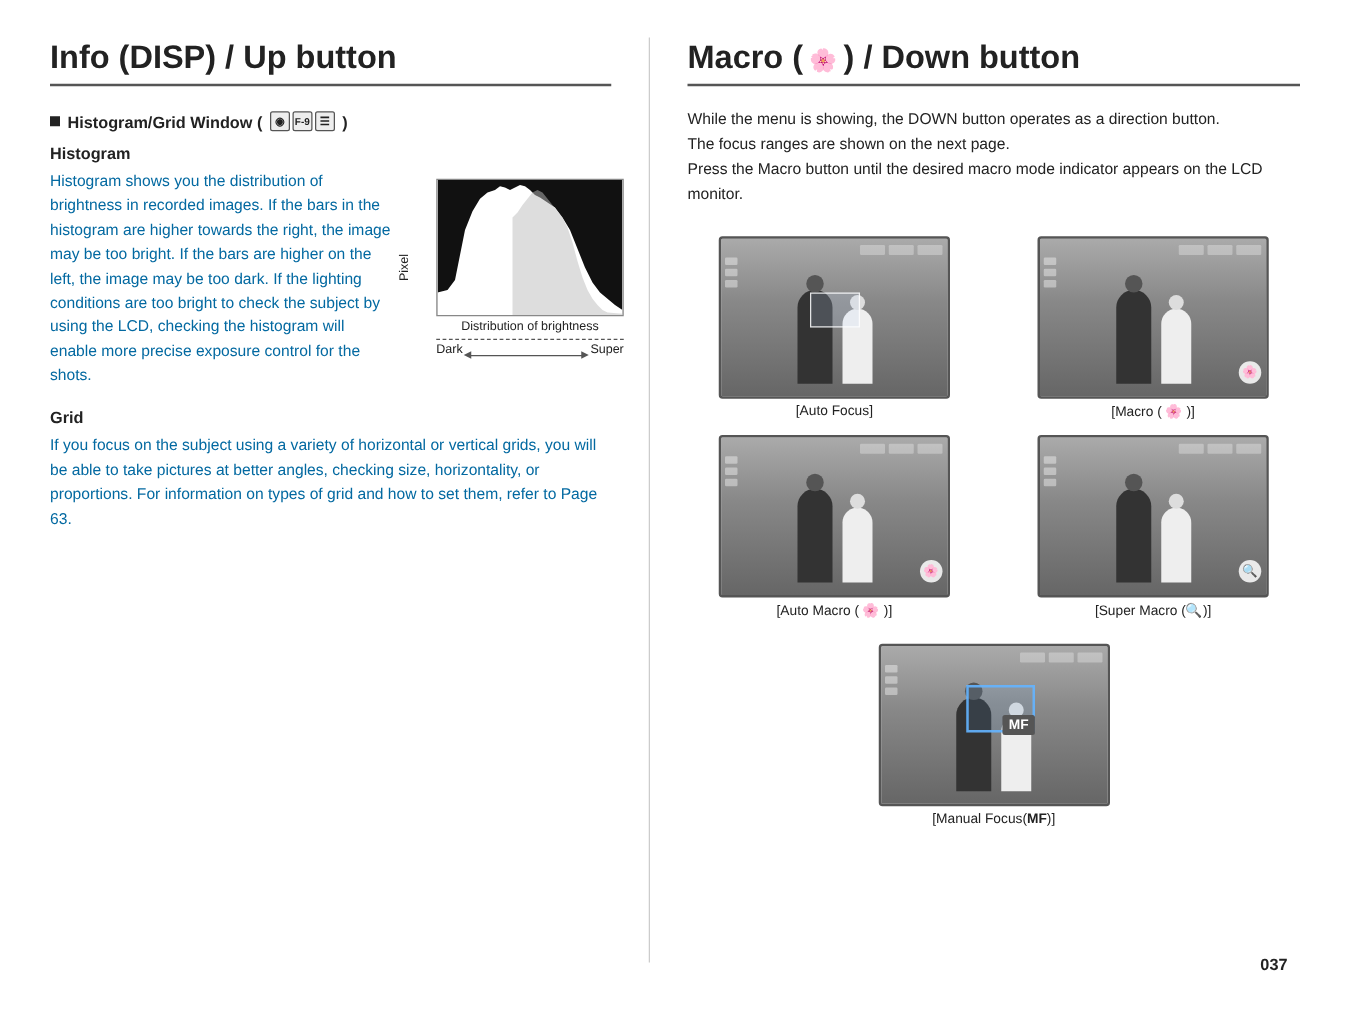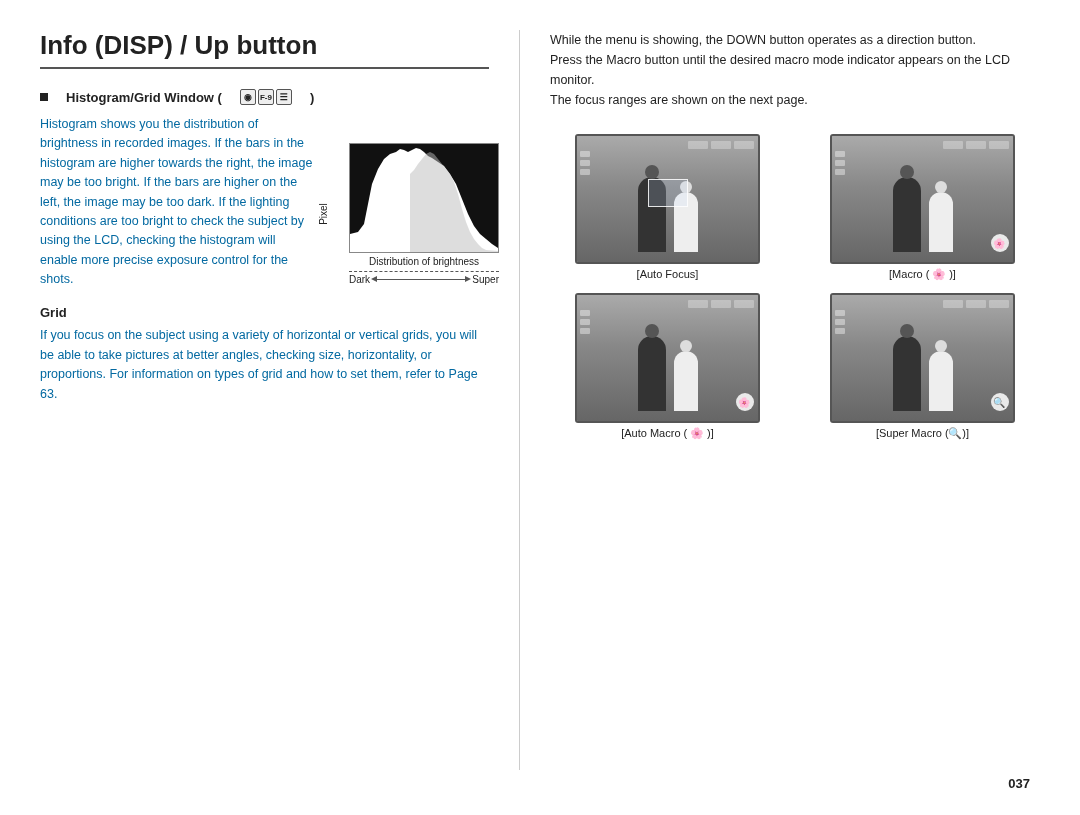--- a/index.html
+++ b/index.html
@@ -42,21 +42,21 @@
       font-weight: bold;
       border-bottom: 2px solid #555;
       padding-bottom: 6px;
       margin-bottom: 16px;
     }
 
     
     .subsection-header {
       display: flex;
       align-items: center;
-      gap: 18px;
+      gap: 6px;
       font-size: 13px;
       font-weight: bold;
       margin-bottom: 10px;
       margin-top: 20px;
     }
 
     .subsection-header .square-icon {
       display: inline-block;
       width: 8px;
       height: 8px;
@@ -125,21 +125,21 @@
 
     .distribution-label {
       font-size: 10px;
       text-align: center;
       margin-top: 3px;
       color: #222;
     }
 
     .distribution-arrow {
       display: flex;
-      align-items: center;
+      align-items: flex-end;
       justify-content: space-between;
       font-size: 10px;
       margin-top: 2px;
     }
 
     .arrow-line {
       flex: 1;
       height: 1px;
       background: #555;
       margin: 0 4px;
@@ -310,21 +310,21 @@
     }
 
     .caption-text {
       font-size: 11px;
       color: #222;
       text-align: right;
     }
 
     .page-number {
       position: absolute;
-      bottom: 24px;
+      bottom: 36px;
       right: 50px;
       font-size: 13px;
       font-weight: bold;
       color: #222;
       text-align: right;
     }
 
     
     .cs-bg-1 { background: linear-gradient(160deg, #bbb 0%, #999 60%, #777 100%); }
     .cs-bg-2 { background: linear-gradient(160deg, #aaa 0%, #888 60%, #666 100%); }
@@ -401,20 +401,21 @@
       <span class="subsec-icon-row">
         <span class="btn-sq">◉</span>
         <span class="btn-sq" style="font-size:8px;">F-9</span>
         <span class="btn-sq">☰</span>
       </span>
       <span>)</span>
     </div>
 
     <div class="histogram-section">
       <div class="histogram-text">
+        <div class="sub-heading">Histogram</div>
         <div class="body-text">Histogram shows you the distribution of brightness in recorded images. If the bars in the histogram are higher towards the right, the image may be too bright. If the bars are higher on the left, the image may be too dark. If the lighting conditions are too bright to check the subject by using the LCD, checking the histogram will enable more precise exposure control for the shots.</div>
       </div>
       <div class="histogram-diagram">
         <div class="histogram-wrapper">
           <span class="pixel-label">Pixel</span>
           <div>
             <div class="histogram-box">
               <svg class="histogram-canvas" viewBox="0 0 148 108" preserveAspectRatio="none">
 
                 <rect width="148" height="108" fill="#111"></rect>
@@ -436,25 +437,28 @@
       </div>
     </div>
 
     <div class="grid-section">
       <div class="sub-heading">Grid</div>
       <div class="body-text">If you focus on the subject using a variety of horizontal or vertical grids, you will be able to take pictures at better angles, checking size, horizontality, or proportions. For information on types of grid and how to set them, refer to Page 63.</div>
     </div>
   </div>
 
   <div class="right-col">
+    <div class="section-title">
+      Macro (<span style="font-size:18px;"> 🌸 </span>) / Down button
+    </div>
 
     <div class="right-body-text">
       <p>While the menu is showing, the DOWN button operates as a direction button.</p>
+      <p>The focus ranges are shown on the next page.</p>
       <p>Press the Macro button until the desired macro mode indicator appears on the LCD monitor.</p>
-      <p>The focus ranges are shown on the next page.</p>
     </div>
 
     <div class="macro-grid-container">
 
       <div class="macro-image-item">
         <div class="camera-screen cs-bg-1">
           <div class="couple-silhouette">
             <div class="cam-top-bar">
               <div class="cam-indicator"></div>
               <div class="cam-indicator"></div>
@@ -540,18 +544,44 @@
               <div class="figure-short"></div>
             </div>
             <div class="cam-icon-badge" style="background:rgba(255,255,255,0.85);font-size:10px;">🔍</div>
           </div>
         </div>
         <div class="caption-text">[Super Macro (🔍)]</div>
       </div>
 
     </div>
 
+    <div class="macro-bottom-center">
+      <div class="macro-image-item">
+        <div class="camera-screen cs-bg-5" style="margin-top:10px;">
+          <div class="couple-silhouette">
+            <div class="cam-top-bar">
+              <div class="cam-indicator"></div>
+              <div class="cam-indicator"></div>
+              <div class="cam-indicator"></div>
+            </div>
+            <div class="cam-left-icons">
+              <div class="cam-left-icon"></div>
+              <div class="cam-left-icon"></div>
+              <div class="cam-left-icon"></div>
+            </div>
+            <div class="couple-figure">
+              <div class="figure-tall"></div>
+              <div class="figure-short"></div>
+            </div>
+
+            <div style="position:absolute;left:50%;top:40%;transform:translate(-40%,-50%);width:55px;height:38px;border:2px solid rgba(100,180,255,0.9);background:rgba(100,180,255,0.1);"></div>
+            <div class="mf-badge">MF</div>
+          </div>
+        </div>
+        <div class="caption-text">[Manual Focus(<b>MF</b>)]</div>
+      </div>
+    </div>
 
   </div>
 
 </div>
 
 <div class="page-number">037</div>
 
 </body></html>

